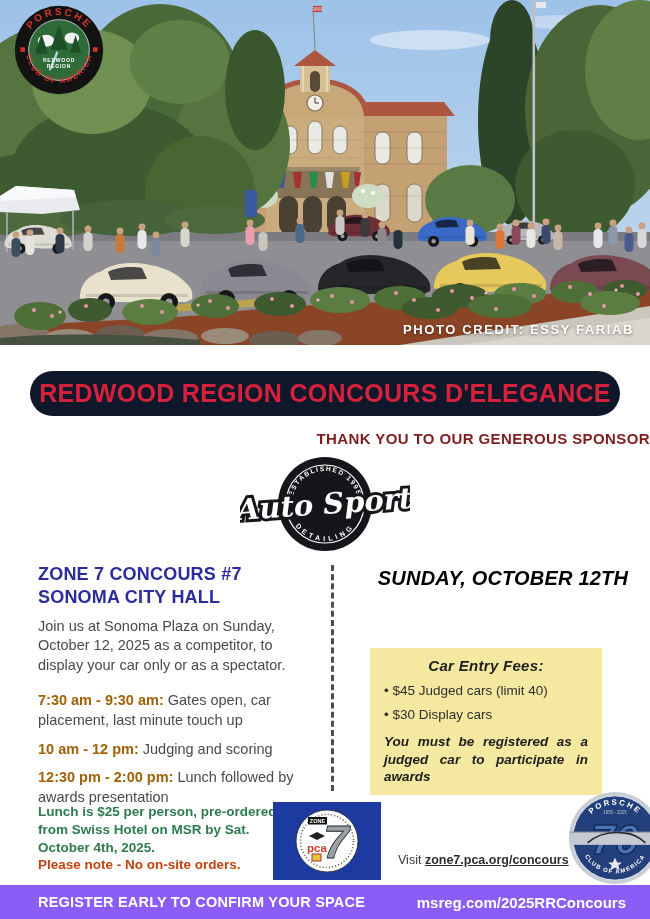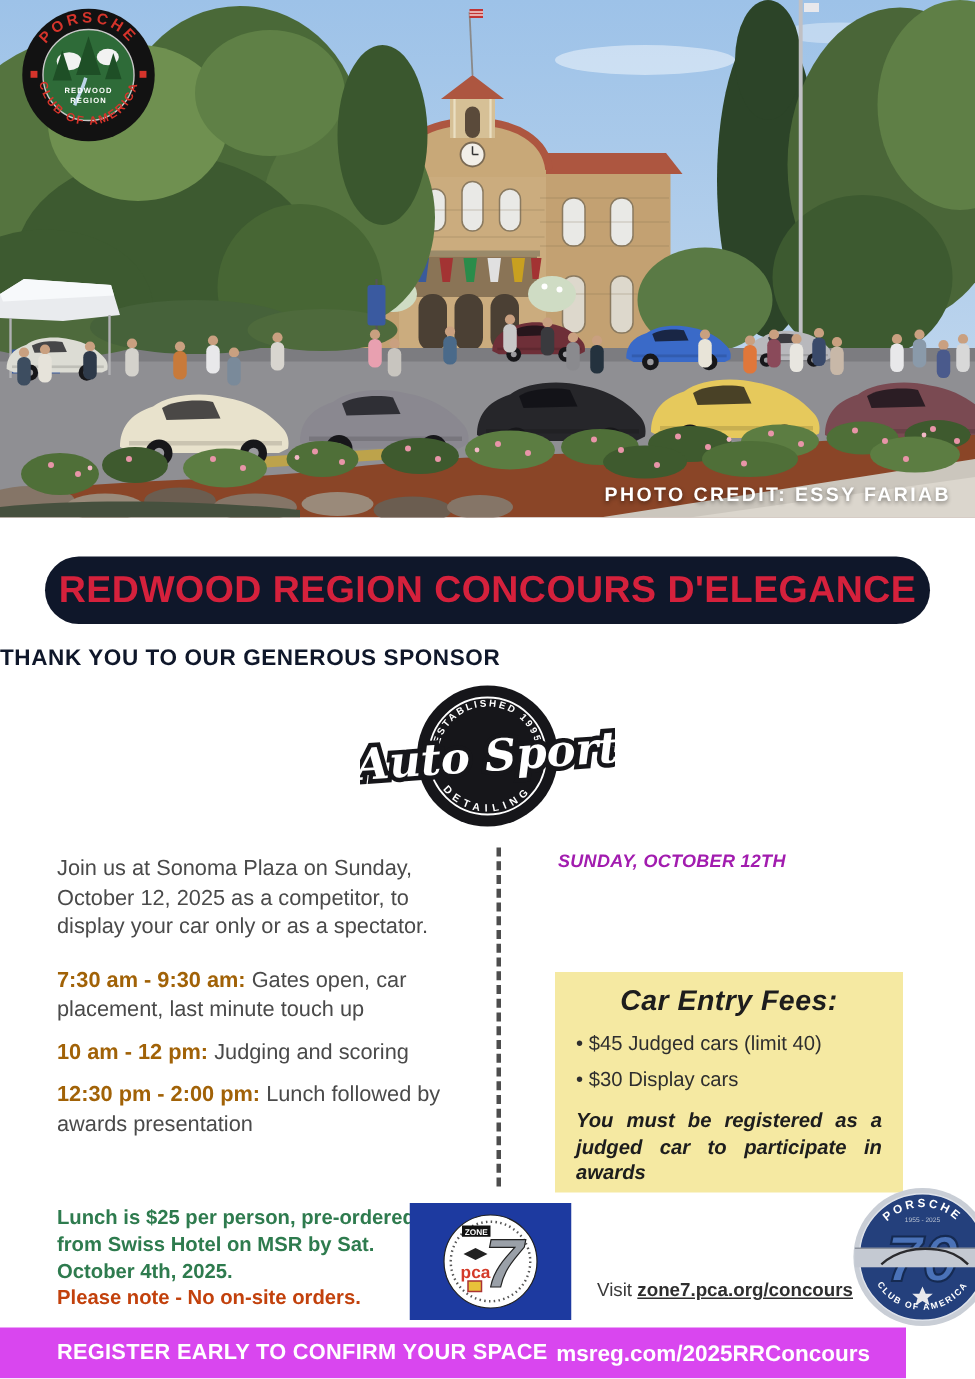--- a/index.html
+++ b/index.html
@@ -11,57 +11,57 @@
   .photo svg{display:block;}
   .club-logo{position:absolute;top:4px;left:13px;width:92px;height:92px;}
   .photo-credit{position:absolute;right:16px;bottom:8px;color:#fff;font-weight:bold;
     font-size:13px;letter-spacing:1.6px;text-shadow:0 1px 3px rgba(0,0,0,.45);margin-left:12px;}
 
   
   .title-pill{position:absolute;top:371px;left:30px;width:590px;height:45px;background:#0f172a;
     border-radius:23px;display:flex;align-items:center;justify-content:center;}
   .title-pill span{color:#d5213c;font-size:25px;font-weight:bold;letter-spacing:.3px;white-space:nowrap;}
 
-  .sponsor-heading{position:absolute;top:430px;left:0;width:650px;text-align:left;
-    color:#0f172a;font-weight:bold;font-size:15px;letter-spacing:.4px;}
+  .sponsor-heading{position:absolute;top:430px;left:0;width:650px;text-align:right;
+    color:#7f1d1d;font-weight:bold;font-size:15px;letter-spacing:.4px;}
   .sponsor-logo{position:absolute;top:450px;left:240px;width:170px;height:110px;}
 
   
   .left-col{position:absolute;top:563px;left:38px;width:282px;}
   .col-heading{color:#2b2b9e;font-weight:bold;font-size:18px;line-height:1.3;letter-spacing:.2px;}
   .intro{margin-top:7px;color:#4a4a4a;font-size:14.5px;line-height:1.35;}
   .sched{margin-top:16px;}
   .sched-row{font-size:14.5px;color:#4a4a4a;line-height:1.35;margin-bottom:9px;}
   .sched-time{color:#a16207;font-weight:bold;}
 
   .divider{position:absolute;top:565px;left:331px;height:226px;border-left:3px dashed #4d4d4d;}
 
   .right-col{position:absolute;top:563px;left:372px;width:262px;}
   .right-col .col-heading{font-size:17px;}
-  .date-line{margin-top:4px;color:#a21caf;font-weight:bold;font-style:italic;font-size:12px;letter-spacing:.2px;}
+  .date-line{margin-top:4px;color:#000000;font-weight:bold;font-style:italic;font-size:20px;letter-spacing:.2px;text-align:center;}
 
   .fees-box{position:absolute;top:648px;left:370px;width:232px;height:147px;background:#f5e9a2;
     box-sizing:border-box;padding:9px 14px 0 14px;}
-  .fees-title{text-align:center;font-weight:bold;font-style:italic;font-size:19px;color:#1d1d1d;letter-spacing:.3px;}
+  .fees-title{text-align:center;font-weight:bold;font-style:italic;font-size:15px;color:#1d1d1d;letter-spacing:.3px;}
   .fees-list{list-style:none;margin:4px 0 0 0;padding:0;}
   .fees-list li{font-size:13.5px;color:#2e2e2e;margin-top:9px;}
   .fees-list li::before{content:"• ";color:#2e2e2e;}
   .fees-note{margin-top:11px;font-weight:bold;font-size:13.5px;line-height:1.3;color:#1d1d1d;text-align:justify;font-style:italic;}
 
   
   .lunch{position:absolute;top:803px;left:38px;width:248px;font-size:13.5px;font-weight:bold;
     color:#2e7b4e;line-height:1.32;}
   .lunch-note{color:#c2410c;}
   .zone7-logo{position:absolute;top:802px;left:273px;width:108px;height:78px;}
   .visit{position:absolute;top:853px;left:398px;font-size:12.5px;color:#3a3a3a;}
   .visit-link{font-weight:bold;text-decoration:underline;color:#2e2e2e;cursor:pointer;}
   .anniv-logo{position:absolute;top:789px;left:566px;width:98px;height:98px;}
 
   
-  .footer{position:absolute;top:885px;left:0;width:604px;height:34px;background:#d946ef;
+  .footer{position:absolute;top:885px;left:0;width:650px;height:34px;background:#8b5cf6;
     display:flex;align-items:center;}
   .footer-left{margin-left:38px;color:#fff;font-weight:bold;font-size:14.5px;letter-spacing:.2px;}
   .footer-right{margin-left:auto;margin-right:24px;color:#fff;font-weight:bold;font-size:15px;}
 </style>
 </head>
 <body>
 
 <div class="page">
 
   <div class="photo">
@@ -345,20 +345,24 @@
     <text font-size="6.5" font-weight="bold" fill="#fff" letter-spacing="1.6">
       <textPath href="#as-top" startOffset="50%" text-anchor="middle">ESTABLISHED 1995</textPath>
     </text>
     <text font-size="7" font-weight="bold" fill="#fff" letter-spacing="3.5">
       <textPath href="#as-bot" startOffset="50%" text-anchor="middle">DETAILING</textPath>
     </text>
     <text x="85" y="64" text-anchor="middle" transform="rotate(-4 85 60)" font-family="DejaVu Serif, serif" font-style="italic" font-weight="bold" font-size="29" fill="#ffffff" stroke="#16161a" stroke-width="6" paint-order="stroke">Auto Sport</text>
   </svg>
 
   <div class="left-col">
+    <div class="col-heading">
+      <div>ZONE 7 CONCOURS #7</div>
+      <div>SONOMA CITY HALL</div>
+    </div>
     <div class="intro">Join us at Sonoma Plaza on Sunday, October 12, 2025 as a competitor, to display your car only or as a spectator.</div>
     <div class="sched">
       <div class="sched-row">
         <span class="sched-time">7:30 am - 9:30 am:</span><span> Gates open, car placement, last minute touch up</span>
       </div>
       <div class="sched-row">
         <span class="sched-time">10 am - 12 pm:</span><span> Judging and scoring</span>
       </div>
       <div class="sched-row">
         <span class="sched-time">12:30 pm - 2:00 pm:</span><span> Lunch followed by awards presentation</span>

